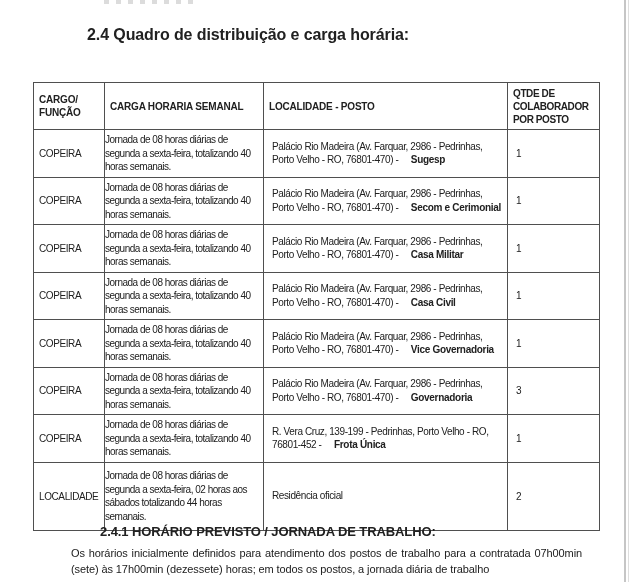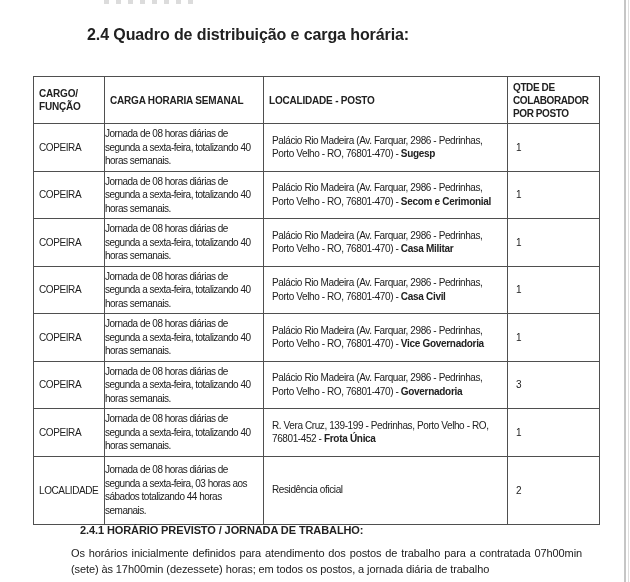--- a/index.html
+++ b/index.html
@@ -20,43 +20,43 @@
   
   .page-edge-1{position:absolute;left:624px;top:0;width:2px;height:582px;background:var(--page_edge,#c6c6c6);}
   .page-edge-2{position:absolute;left:628px;top:0;width:1px;height:582px;background:#dedede;}
 
   .heading-24{
     position:absolute;left:87px;top:26px;font-size:16px;font-weight:bold;
     letter-spacing:-0.1px;white-space:nowrap;
   }
 
   table.dist{
-    position:absolute;left:33px;top:76px;width:566px;
+    position:absolute;left:33px;top:82px;width:566px;
     border-collapse:collapse;table-layout:fixed;
   }
   table.dist th,table.dist td{
     border:1px solid var(--border,#4f4f4f);
     vertical-align:middle;text-align:left;
     font-size:10px;color:var(--text,#212121);
   }
   thead tr{height:47px;}
   tbody tr{height:46px;}
   tbody tr:last-child{height:68px;}
 
   th{font-weight:bold;line-height:13px;padding:3px 4px 3px 5px;letter-spacing:-0.2px;}
   th.th-qtde{letter-spacing:-0.4px;padding-left:5px;}
 
   td.cell-cargo{padding:3px 2px 3px 5px;letter-spacing:-0.4px;}
   td.cell-carga{padding:3px 3px 3px 0;line-height:13.5px;letter-spacing:-0.5px;}
   td.cell-local{padding:3px 5px 3px 8px;line-height:13.5px;letter-spacing:-0.4px;}
-  td.cell-local b{letter-spacing:-0.3px;}
+  td.cell-local b{letter-spacing:-0.3px;margin-left:10px;}
   td.cell-qtde{padding:3px 3px 3px 8px;}
 
   .heading-241{
-    position:absolute;left:80px;top:524px;font-size:11px;font-weight:bold;
+    position:absolute;left:100px;top:524px;font-size:13px;font-weight:bold;
     letter-spacing:-0.1px;white-space:nowrap;
   }
   .body-paragraph{
     position:absolute;left:71px;top:546px;width:511px;
     font-size:11px;line-height:15.5px;text-align:justify;letter-spacing:-0.1px;
   }
 </style>
 </head>
 <body>
 
@@ -119,21 +119,21 @@
       <td class="cell-qtde">3</td>
     </tr>
     <tr>
       <td class="cell-cargo">COPEIRA</td>
       <td class="cell-carga">Jornada de 08 horas diárias de segunda a sexta-feira, totalizando 40 horas semanais.</td>
       <td class="cell-local"><span>R. Vera Cruz, 139-199 - Pedrinhas, Porto Velho - RO, 76801-452 - </span><b>Frota Única</b></td>
       <td class="cell-qtde">1</td>
     </tr>
     <tr>
       <td class="cell-cargo">LOCALIDADE</td>
-      <td class="cell-carga">Jornada de 08 horas diárias de segunda a sexta-feira, 03 horas aos sábados totalizando 44 horas semanais.</td>
+      <td class="cell-carga">Jornada de 08 horas diárias de segunda a sexta-feira, 02 horas aos sábados totalizando 44 horas semanais.</td>
       <td class="cell-local"><span>Residência oficial</span><b></b></td>
       <td class="cell-qtde">2</td>
     </tr>
   </tbody>
 </table>
 
 <div class="heading-241">2.4.1 HORÁRIO PREVISTO / JORNADA DE TRABALHO:</div>
 <div class="body-paragraph">Os horários inicialmente definidos para atendimento dos postos de trabalho para a contratada 07h00min (sete) às 17h00min (dezessete) horas; em todos os postos, a jornada diária de trabalho</div>
 
 </body></html>

